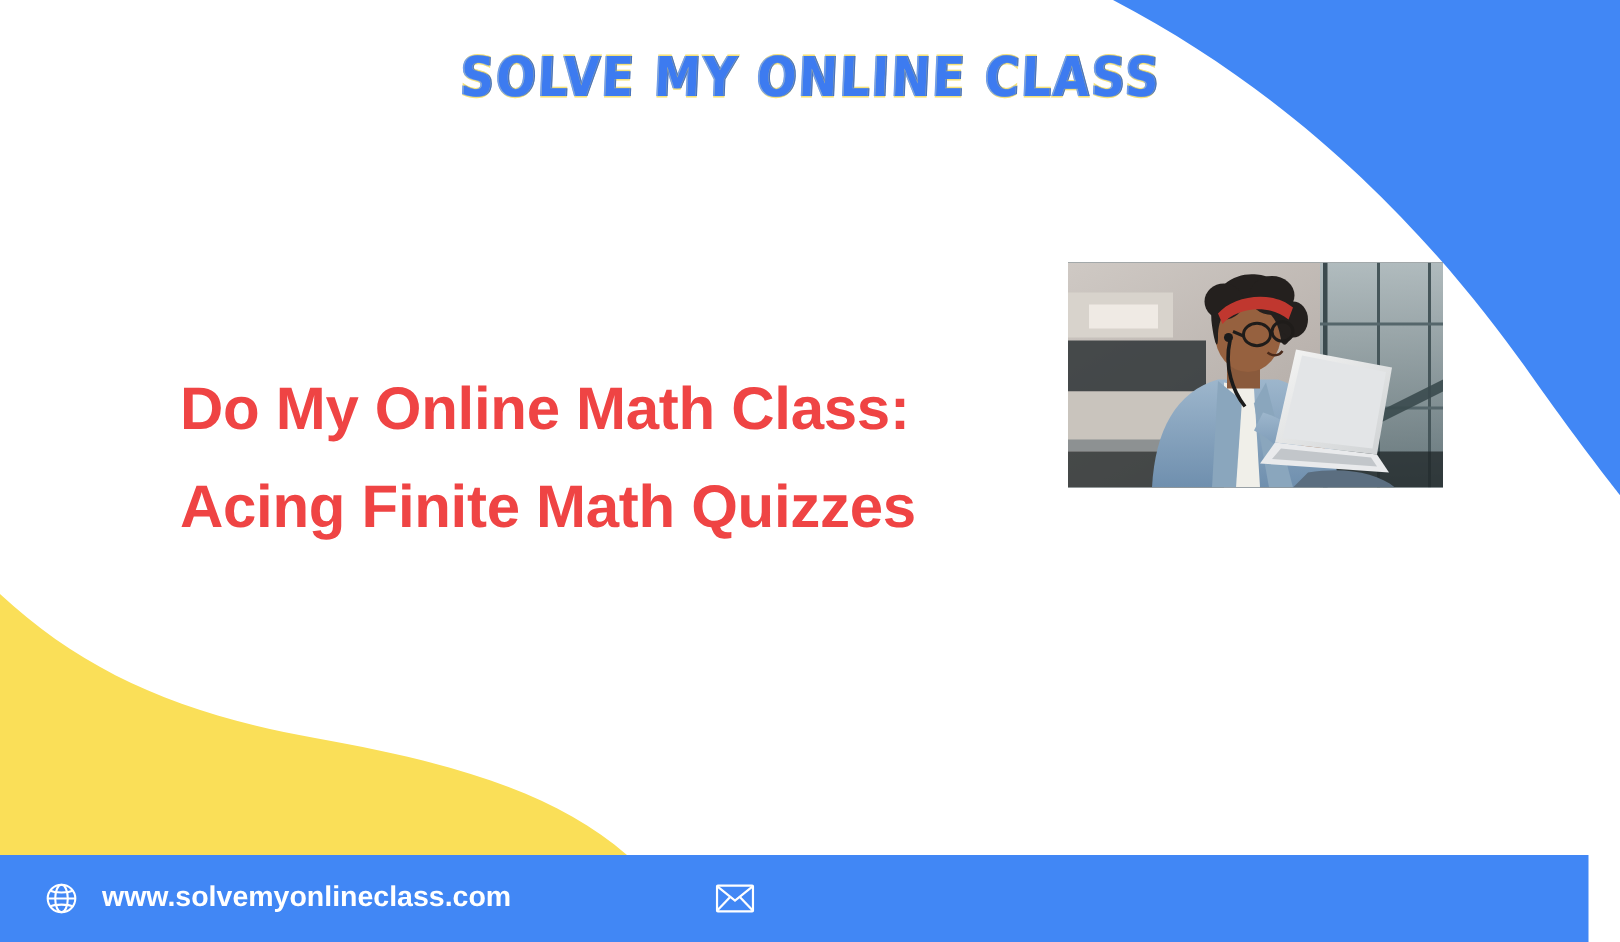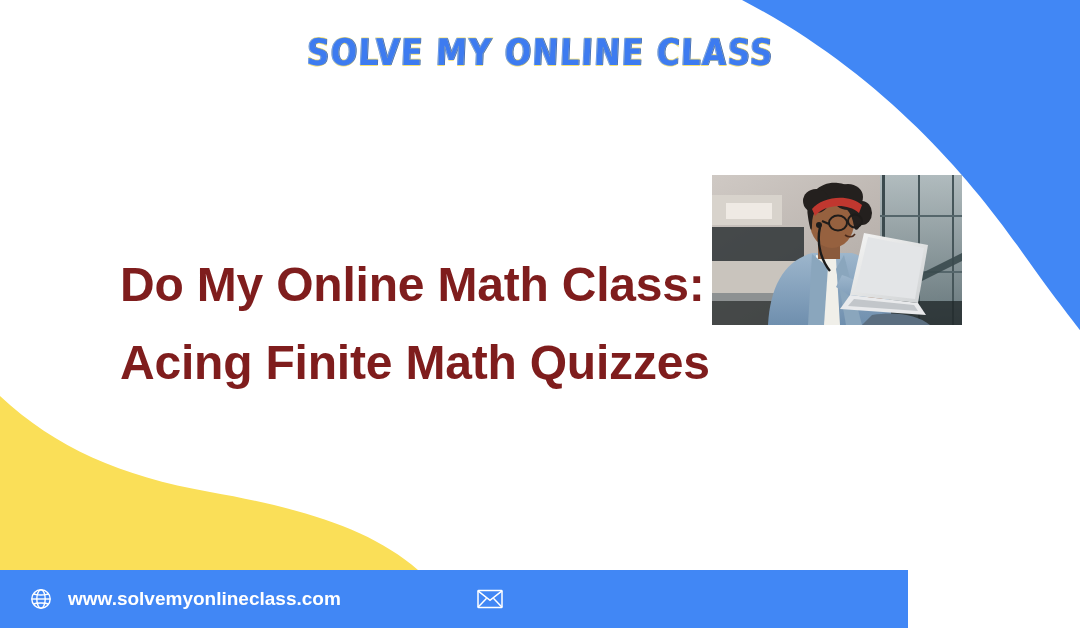--- a/index.html
+++ b/index.html
@@ -50,45 +50,45 @@
         -1px 0 0 #5b93ff;
     white-space: nowrap;
   }
 
   
   #headline {
     position: absolute;
     left: 120px;
     top: 214px;
     width: 600px;
-    font-size: 48px;
+    font-size: 40px;
     line-height: 1.62;
     font-weight: bold;
-    color: #7f1d1d;
+    color: #ef4444;
     letter-spacing: -0.2px;
   }
 
   
   #hero-photo {
     position: absolute;
     left: 712px;
     top: 175px;
     width: 250px;
     height: 150px;
     overflow: hidden;
     background: #3c4a4e;
   }
   #hero-photo svg { display: block; }
 
   
   #footer-bar {
     position: absolute;
     left: 0;
     bottom: 0;
-    width: 908px;
+    width: 1059px;
     height: 58px;
     background: #4187f5;
     display: flex;
     align-items: center;
   }
   .footer-item {
     display: flex;
     align-items: center;
     gap: 14px;
     color: #ffffff;

